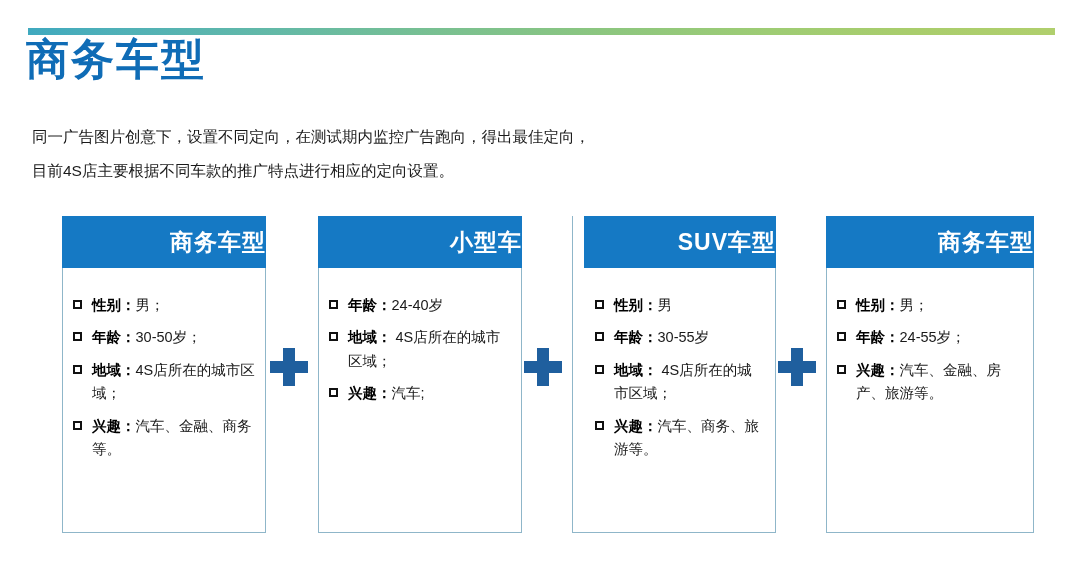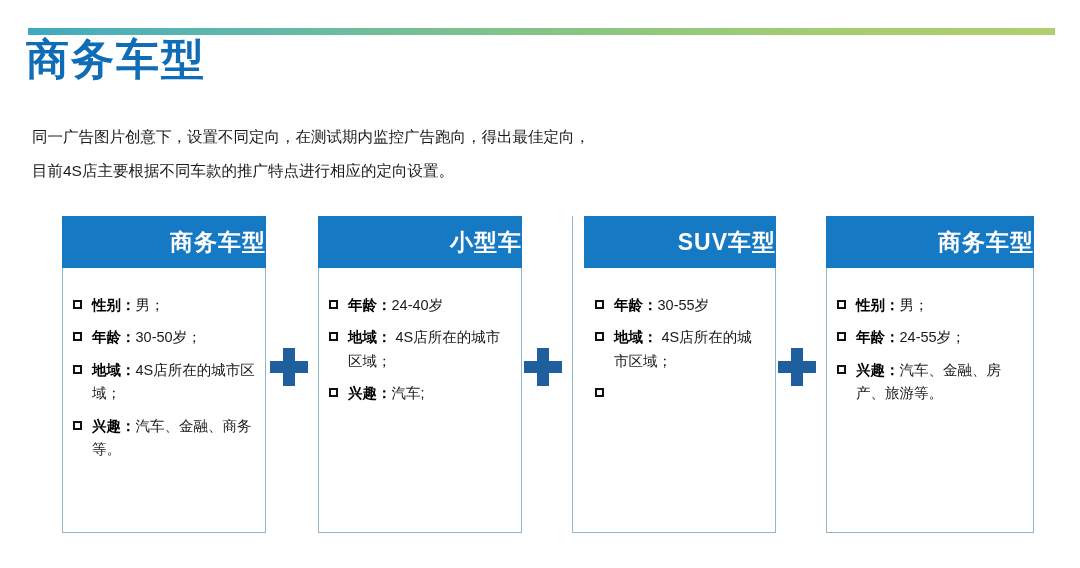--- a/index.html
+++ b/index.html
@@ -235,28 +235,33 @@
   <div class="plus p2"></div>
 
   <div class="card c3">
     <div class="card-header">
       <span class="card-header-title">SUV车型</span>
     </div>
     <div class="card-body">
       <ul class="bullet-list">
         <li class="bullet-item">
           <span class="bullet-marker"></span>
+          <span class="bullet-text"><span class="bullet-label">性别：</span><span class="bullet-value">男</span></span>
+        </li>
+        <li class="bullet-item">
+          <span class="bullet-marker"></span>
           <span class="bullet-text"><span class="bullet-label">年龄：</span><span class="bullet-value">30-55岁</span></span>
         </li>
         <li class="bullet-item">
           <span class="bullet-marker"></span>
           <span class="bullet-text"><span class="bullet-label">地域：</span><span class="bullet-value"> 4S店所在的城市区域；</span></span>
         </li>
         <li class="bullet-item">
           <span class="bullet-marker"></span>
+          <span class="bullet-text"><span class="bullet-label">兴趣：</span><span class="bullet-value">汽车、商务、旅游等。</span></span>
         </li>
       </ul>
     </div>
   </div>
 
   <div class="plus p3"></div>
 
   <div class="card c4">
     <div class="card-header">
       <span class="card-header-title">商务车型</span>

